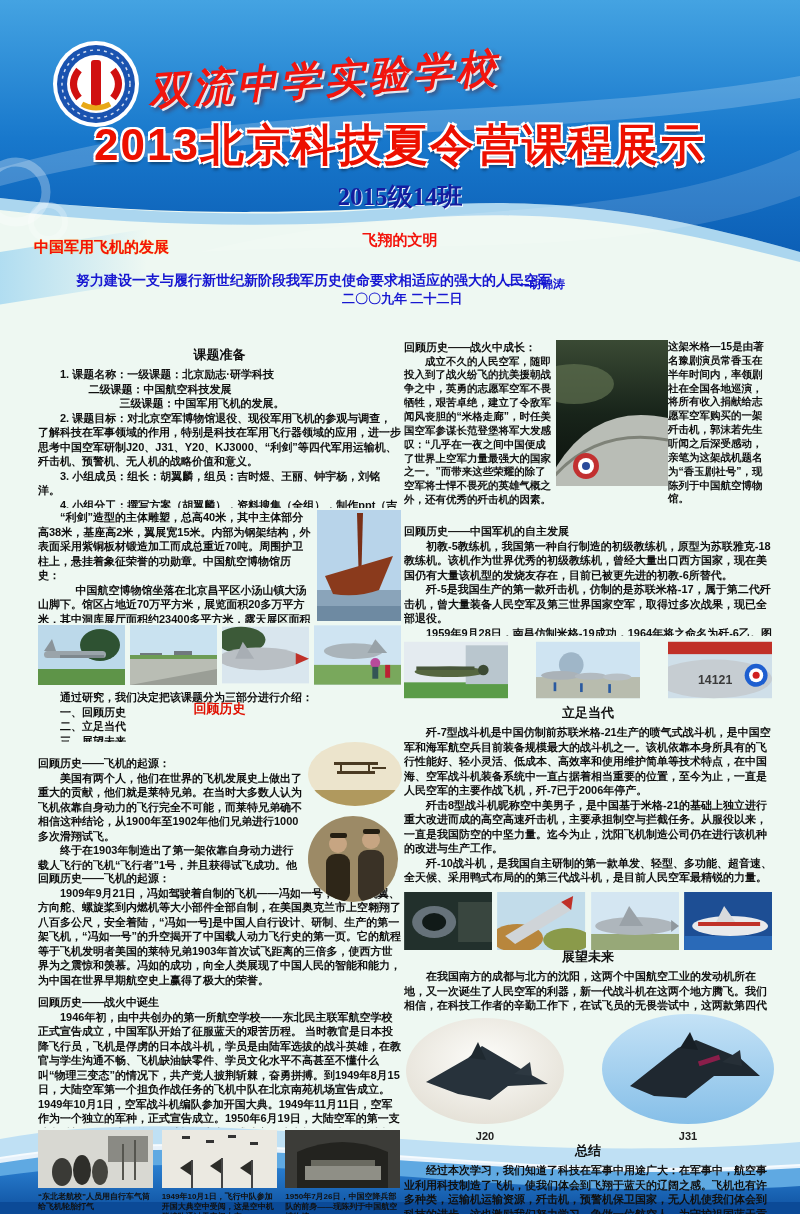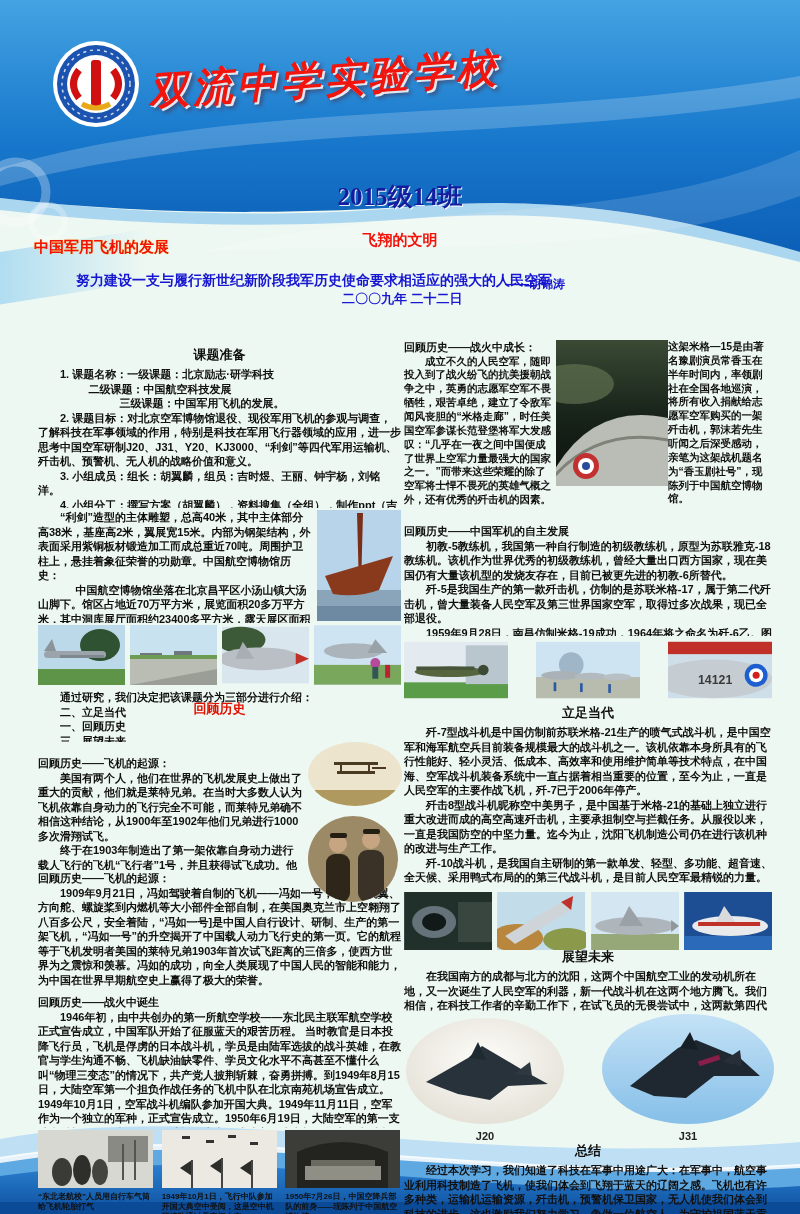--- a/index.html
+++ b/index.html
@@ -73,20 +73,21 @@
     <circle cx="44" cy="44" r="39" fill="#1a53b0"></circle>
     <circle cx="44" cy="44" r="29" fill="#ffffff"></circle>
     <circle cx="44" cy="44" r="34" fill="none" stroke="#ffffff" stroke-width="1.5" stroke-dasharray="3 4" opacity="0.8"></circle>
     <rect x="39" y="20" width="10" height="46" rx="3" fill="#d01010"></rect>
     <path d="M27,30 q-11,14 0,28" stroke="#d01010" stroke-width="7" fill="none"></path>
     <path d="M61,30 q11,14 0,28" stroke="#d01010" stroke-width="7" fill="none"></path>
     <path d="M30,64 q14,8 28,0" stroke="#e8a817" stroke-width="5" fill="none"></path>
   </svg>
 
   <div class="school-name">双流中学实验学校</div>
+  <div class="main-title">2013北京科技夏令营课程展示</div>
   <div class="class-label">2015级14班</div>
   <div class="slogan">飞翔的文明</div>
   <div class="swoosh-left"></div>
 
   <div class="topic">中国军用飞机的发展</div>
   <div class="quote">努力建设一支与履行新世纪新阶段我军历史使命要求相适应的强大的人民空军</div>
   <div class="attribution">——胡锦涛</div>
   <div class="qdate">二〇〇九年 二十二日</div>
 
   <div class="blk" style="left:38px;top:306px;width:363px;height:162px;">
@@ -142,22 +143,22 @@
       <ellipse cx="40" cy="26" rx="30" ry="8" fill="#aab4ba"></ellipse>
       <polygon points="62,14 74,28 54,28" fill="#98a2a8"></polygon>
       <circle cx="62" cy="38" r="5" fill="#b84a9a"></circle>
         <rect x="59" y="42" width="6" height="12" fill="#355"></rect>
       <rect x="72" y="40" width="5" height="13" fill="#b23"></rect>
     </svg>
   </div>
 
   <div class="blk" style="left:38px;top:650px;width:363px;height:52px;">
     <p class="ti2">通过研究，我们决定把该课题分为三部分进行介绍：</p>
+    <p style="padding-left:2em;">一、回顾历史</p>
     <p style="padding-left:2em;">二、立足当代</p>
-    <p style="padding-left:2em;">一、回顾历史</p>
     <p style="padding-left:2em;">三、展望未来</p>
   </div>
 
   <div class="blk chead red" style="left:38px;top:700px;width:363px;height:16px;">回顾历史</div>
 
   <div class="blk" style="left:308px;top:702px;width:96px;height:160px;z-index:3;">
     <svg class="oval" width="94" height="64" viewBox="0 0 94 64">
       <rect width="94" height="64" fill="#ece4cc"></rect>
       <rect y="48" width="94" height="16" fill="#b0995e"></rect>
       <rect x="26" y="20" width="44" height="3" fill="#4a3a22"></rect>

